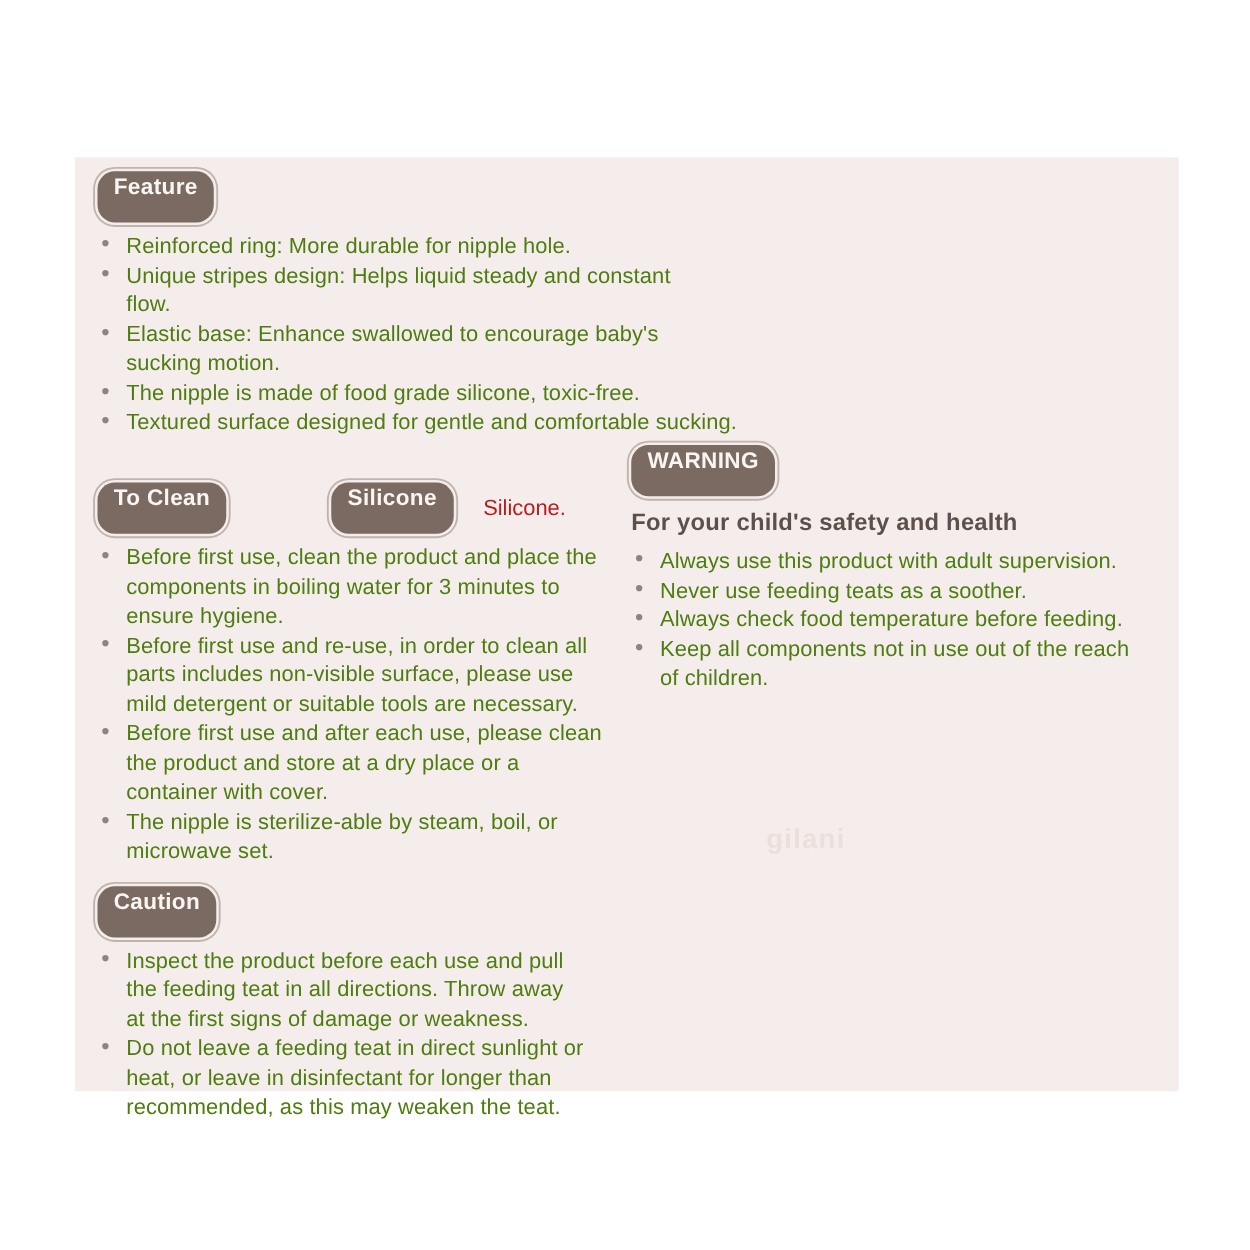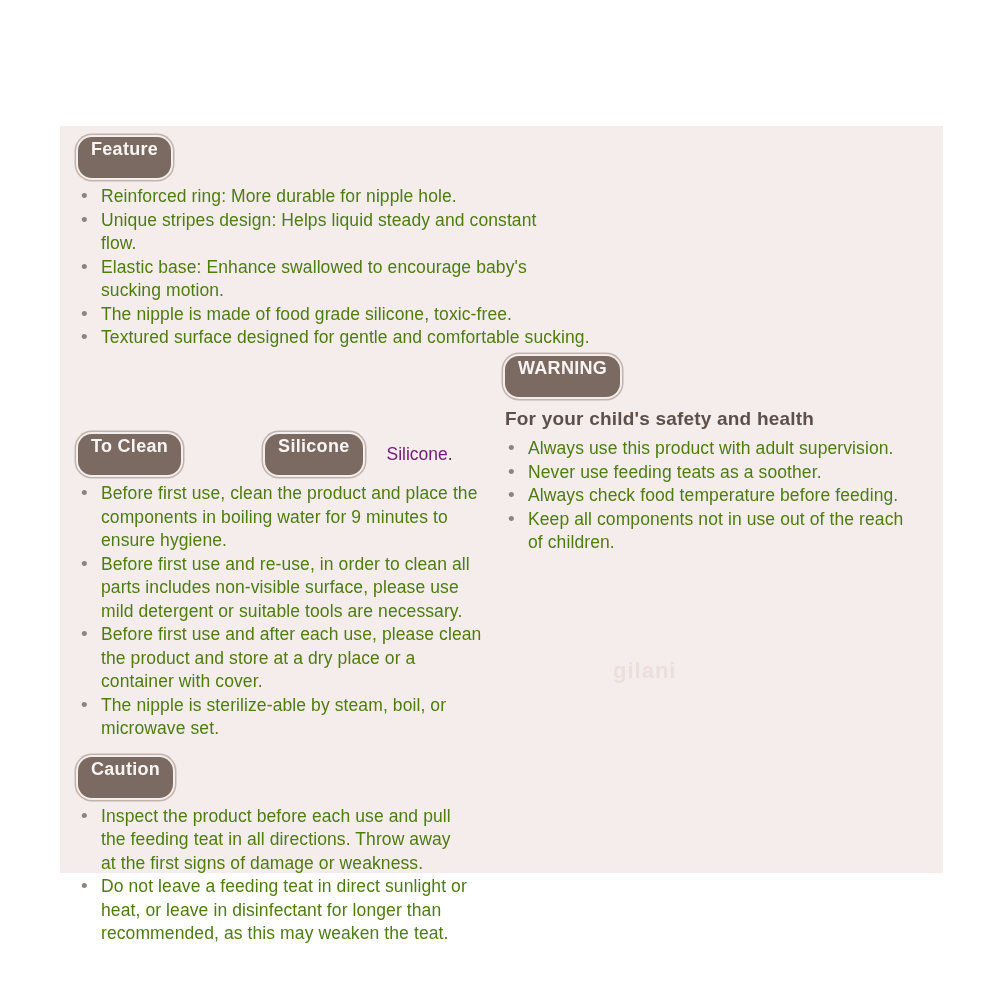--- a/index.html
+++ b/index.html
@@ -53,25 +53,24 @@
     font-size: 19px;
     color: #8d8380;
   }
   .sec-feature   { position: absolute; left: 18px; top: 11px;  width: 560px; }
   .sec-left-col  { position: absolute; left: 18px; top: 260px; width: 435px; }
   .sec-right-col { position: absolute; left: 445px; top: 230px; width: 440px; }
   .badge-row {
     display: flex;
     align-items: center;
     gap: 24px;
-    margin-top: 48px;
   }
   .badge-gap { width: 36px; }
   .material-value {
-    color: #701a75;
+    color: #b91c1c;
     font-size: 17.5px;
   }
   .caution-badge-wrap { margin-top: 16px; }
   .warning-heading {
     margin: 11px 0 0 0;
     color: #5d504b;
     font-size: 19px;
     font-weight: bold;
     letter-spacing: 0.2px;
   }
@@ -106,21 +105,21 @@
 
   <section class="sec-left-col">
     <div class="badge-row">
       <span class="badge">To Clean</span>
       <span class="badge-gap"></span>
       <span class="badge">Silicone</span>
       <span class="material-value">Silicone.</span>
     </div>
     <ul class="bullets">
         <li>Before first use, clean the product and place the
-components in boiling water for 9 minutes to
+components in boiling water for 3 minutes to
 ensure hygiene.</li>
         <li>Before first use and re-use, in order to clean all
 parts includes non-visible surface, please use
 mild detergent or suitable tools are necessary.</li>
         <li>Before first use and after each use, please clean
 the product and store at a dry place or a
 container with cover.</li>
         <li>The nipple is sterilize-able by steam, boil, or
 microwave set.</li>
       </ul>

